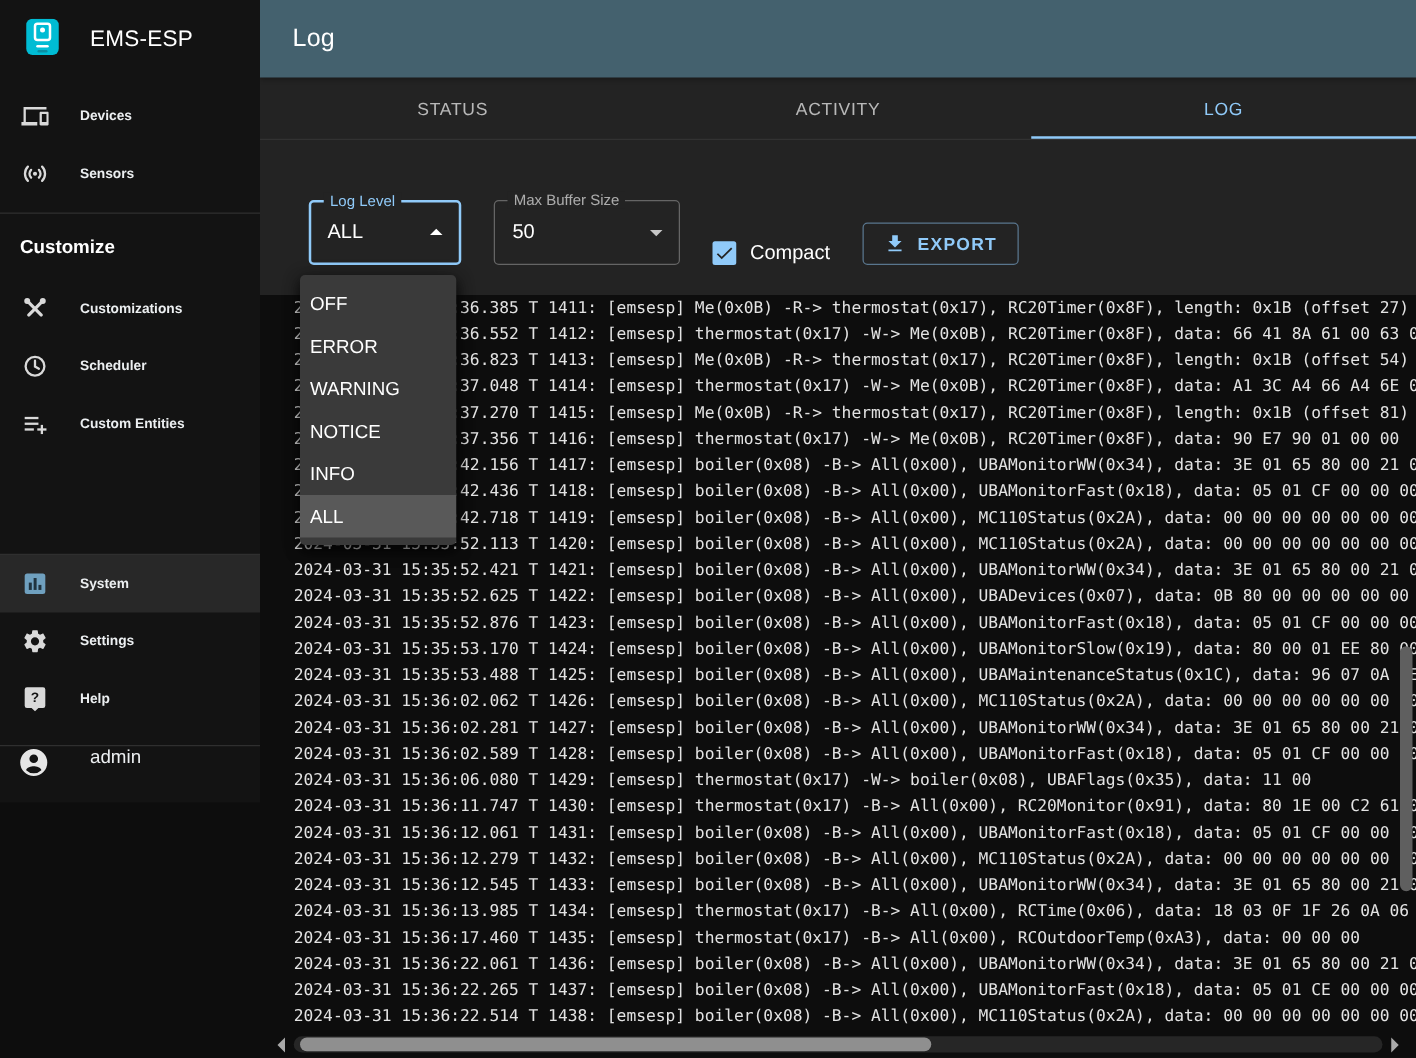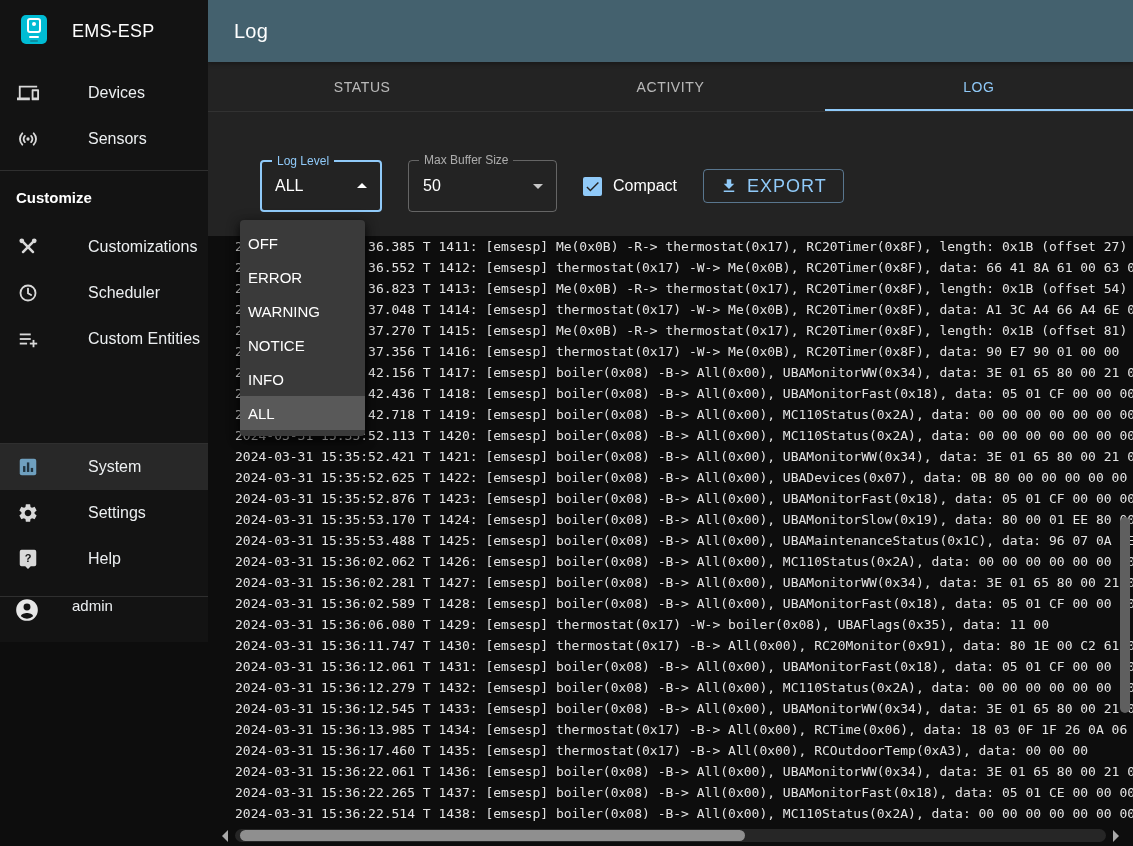--- a/index.html
+++ b/index.html
@@ -19,21 +19,21 @@
   }
   .sb-header { height:62px; display:flex; align-items:center; padding-left:20px; }
   .logo { width:28px; height:32px; display:flex; align-items:center; }
   .brand { margin-left:24px; font-size:18px; font-weight:500; color:#fff; letter-spacing:0.2px; }
   .sb-nav-top { padding-top:8px; }
   .sb-item {
     height:46px; display:flex; align-items:center; padding-left:16px;
     cursor:pointer; position:relative;
   }
   .sb-item .ico { width:24px; height:24px; display:flex; align-items:center; justify-content:center; flex:none; }
-  .sb-item .sb-label { margin-left:48px; font-size:16px; color:#eceff1; white-space:nowrap; }
+  .sb-item .sb-label { margin-left:24px; font-size:11px; color:#eceff1; white-space:nowrap;font-weight:bold; }
   .sb-item.active { background:rgba(255,255,255,0.09); }
   .sb-divider { border-top:1px solid rgba(255,255,255,0.12); }
   .sb-divider.mt { margin-top:8px; }
   .sb-section { padding:18px 16px; font-size:15px; font-weight:bold; color:#ffffff; }
   .sb-spacer { flex:1; }
   .sb-gap { height:14px; }
   .sb-admin { height:45px; display:flex; align-items:flex-start; padding-left:14px; cursor:pointer; }
   .sb-admin .ico { width:28px; height:28px; display:flex; }
   .sb-admin .sb-label { margin-left:30px; font-size:15px; color:#eceff1; }
 
@@ -49,22 +49,22 @@
   .tab {
     flex:1; display:flex; align-items:center; justify-content:center;
     font-size:14px; font-weight:500; letter-spacing:0.6px;
     color:rgba(255,255,255,0.68); cursor:pointer; position:relative; text-transform:uppercase;
   }
   .tab.active { color:#90caf9; }
   .tab.active::after { content:""; position:absolute; left:0; right:0; bottom:0; height:2px; background:#90caf9; }
 
   
   .controls {
-    position:absolute; top:160px; left:52px;
-    display:flex; align-items:center; gap:26px; z-index:6;
+    position:absolute; top:160px; left:39px;
+    display:flex; align-items:flex-end; gap:26px; z-index:6;
   }
   .select {
     position:relative; height:52px; border:1px solid rgba(255,255,255,0.30);
     border-radius:4px; display:flex; align-items:center; padding:0 30px 0 14px;
     color:#ffffff; font-size:16px; cursor:pointer; background:transparent;
   }
   .select.focused { border:2px solid #90caf9; padding-left:13px; }
   .select .fieldlabel {
     position:absolute; top:-8px; left:10px; padding:0 5px; font-size:12px;
     color:rgba(255,255,255,0.62); background:#232323; line-height:14px; white-space:nowrap;
@@ -77,21 +77,21 @@
   .checkbox-row { display:flex; align-items:center; cursor:pointer; }
   .checkbox {
     width:19px; height:19px; background:#90caf9; border-radius:2px;
     display:flex; align-items:center; justify-content:center; flex:none;
   }
   .checkbox-label { margin-left:11px; font-size:16px; font-weight:500; color:#ffffff; }
 
   .export-btn {
     display:flex; align-items:center; gap:9px; height:34px; padding:0 16px;
     border:1px solid rgba(144,202,249,0.5); border-radius:4px; background:transparent;
-    color:#90caf9; font-size:18px; font-weight:400; letter-spacing:1px; cursor:pointer;
+    color:#90caf9; font-size:14px; font-weight:700; letter-spacing:1px; cursor:pointer;
     font-family:"Liberation Sans", sans-serif;
   }
 
   
   .menu-popover {
     position:absolute; left:32px; top:220px; width:125px;
     background:#3a3a3a; border-radius:4px; padding:6px 0;
     box-shadow:0 5px 10px rgba(0,0,0,0.55), 0 3px 14px rgba(0,0,0,0.45);
     z-index:30;
   }

